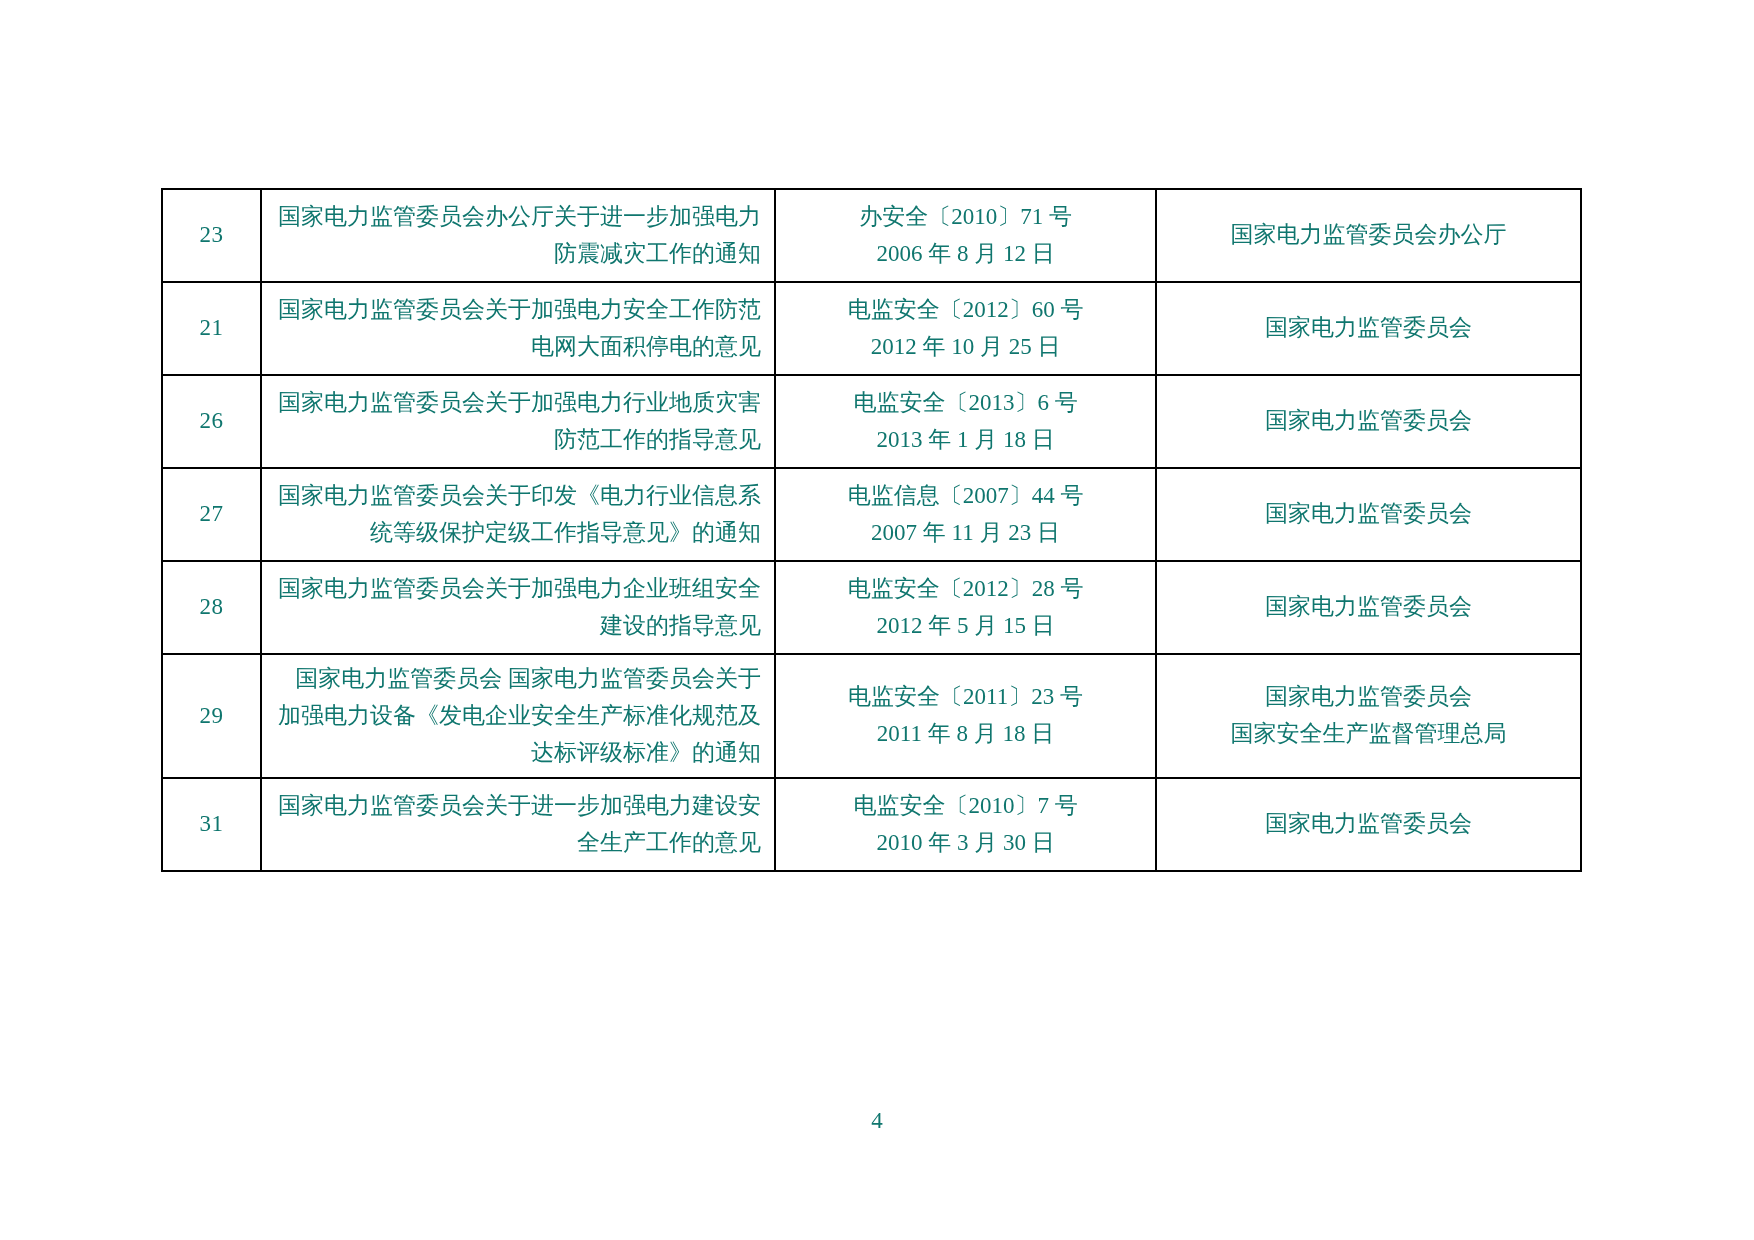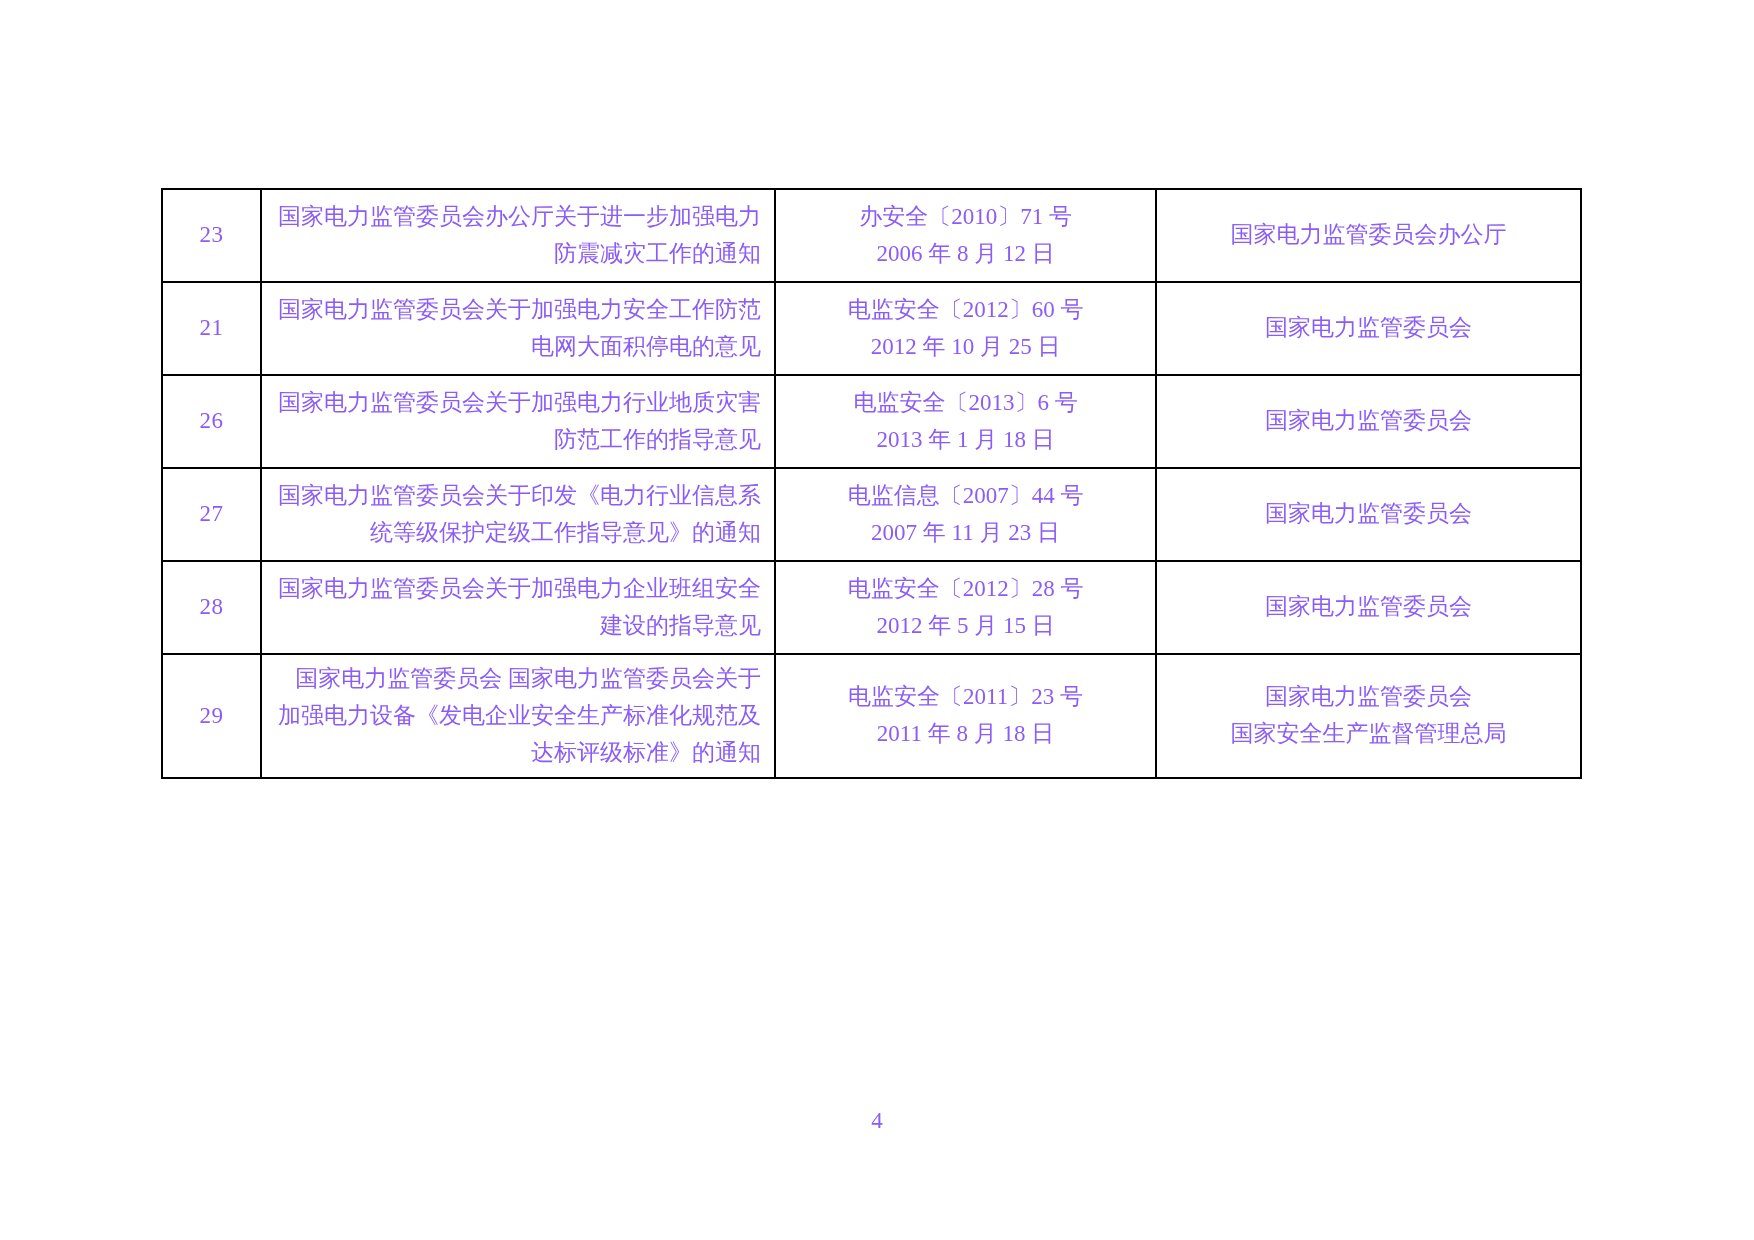--- a/index.html
+++ b/index.html
@@ -7,21 +7,21 @@
     padding: 0;
     background: #ffffff;
   }
   .page {
     position: relative;
     width: 1754px;
     height: 1240px;
     background: #ffffff;
     overflow: hidden;
     font-family: "Liberation Serif", "DejaVu Serif", serif;
-    color: #8b5cf6;
+    color: #0f766e;
   }
   table.doc-table {
     position: absolute;
     left: 161px;
     top: 188px;
     width: 1419px;
     border-collapse: collapse;
     table-layout: fixed;
   }
   table.doc-table td {
@@ -137,18 +137,30 @@
         <td class="title">国家电力监管委员会 国家电力监管委员会关于加强电力设备《发电企业安全生产标准化规范及达标评级标准》的通知</td>
         <td class="doc">
           <div>电监安全〔2011〕23 号</div>
           <div>2011 年 8 月 18 日</div>
         </td>
         <td class="auth">
           <div>国家电力监管委员会</div>
           <div>国家安全生产监督管理总局</div>
         </td>
       </tr>
+      <tr class="row">
+        <td class="serial">31</td>
+        <td class="title">国家电力监管委员会关于进一步加强电力建设安全生产工作的意见</td>
+        <td class="doc">
+          <div>电监安全〔2010〕7 号</div>
+          <div>2010 年 3 月 30 日</div>
+        </td>
+        <td class="auth">
+          <div>国家电力监管委员会</div>
+          <div></div>
+        </td>
+      </tr>
     </tbody>
   </table>
 
   <div class="page-number">4</div>
 
 </div>
 
 </body></html>

